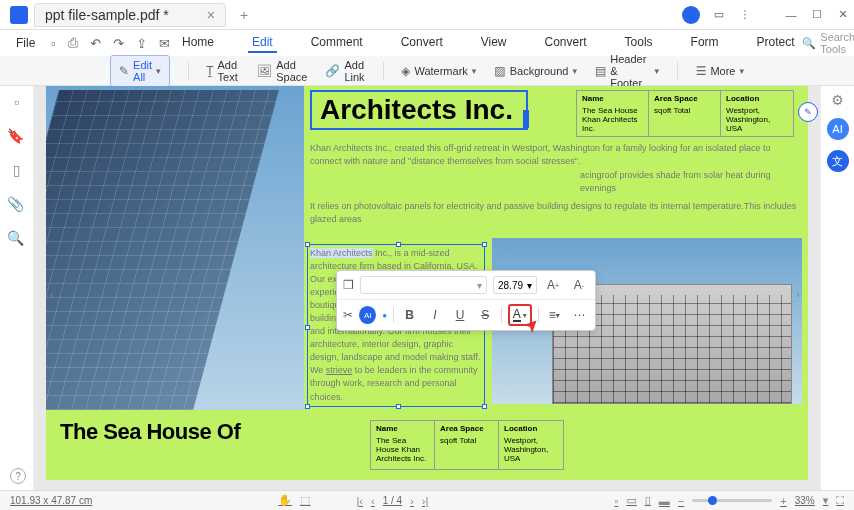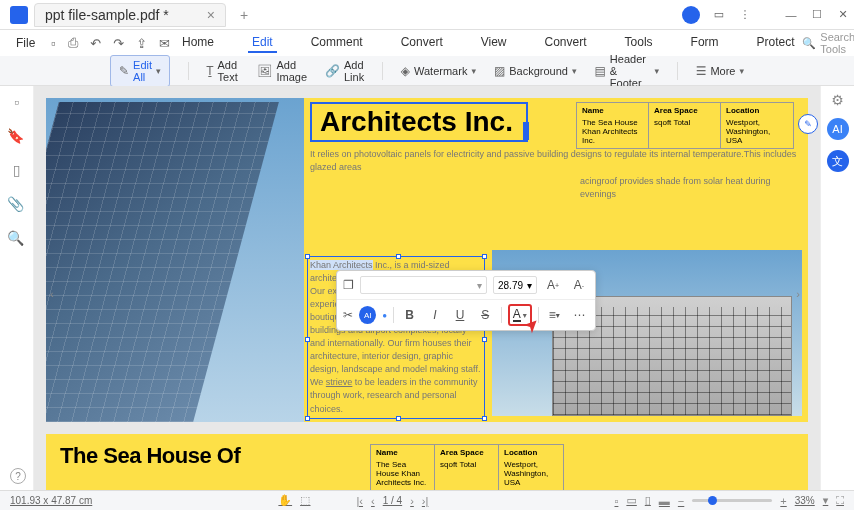--- a/index.html
+++ b/index.html
@@ -28,21 +28,21 @@
 .tool-sep { width:1px; height:18px; background:#ddd; }
 .tool .icon { font-size:12px; color:#666; }
 .tool .chev { color:#666; font-size:9px; }
 
 .main { display:flex; height:calc(100% - 106px); }
 .left-sidebar { width:34px; background:#fff; border-right:1px solid #eee; display:flex; flex-direction:column; align-items:center; padding-top:8px; gap:18px; color:#888; font-size:14px; }
 .right-sidebar { width:34px; background:#fff; border-left:1px solid #eee; display:flex; flex-direction:column; align-items:center; padding-top:6px; gap:10px; }
 .rs-icon { width:22px; height:22px; border-radius:50%; display:flex; align-items:center; justify-content:center; font-size:11px; color:#fff; }
 
 .doc-area { flex:1; background:#e8e8e8; overflow:hidden; position:relative; }
-.page { background:#fde047; margin:12px 12px; position:relative; }
+.page { background:#bef264; margin:0 12px; position:relative; }
 .page1 { height:324px; display:flex; }
 .building-img { width:258px; height:100%; background:linear-gradient(180deg,#6ba3d0 0%,#b8d4e8 100%); position:relative; overflow:hidden; }
 .building-shape { position:absolute; left:-30px; bottom:0; width:220px; height:320px; background:linear-gradient(135deg,#2a3f5f 0%,#4a6a8a 50%,#6a8aaa 100%); transform:skewX(-15deg); }
 .building-grid { position:absolute; inset:0; background-image:repeating-linear-gradient(90deg,rgba(255,255,255,0.15) 0 1px,transparent 1px 14px),repeating-linear-gradient(0deg,rgba(255,255,255,0.15) 0 1px,transparent 1px 14px); }
 
 .page1-right { flex:1; padding:4px 6px; position:relative; }
 .title-box { border:2px solid #2563eb; padding:2px 8px; font-size:28px; font-weight:bold; width:218px; position:relative; }
 .title-box::after { content:""; position:absolute; right:-3px; top:50%; width:6px; height:18px; background:#2563eb; }
 .info-table { position:absolute; top:4px; right:14px; border:1px solid #999; display:flex; font-size:8px; }
 .info-col { border-right:1px solid #999; padding:3px 5px; width:72px; }
@@ -151,21 +151,21 @@
     <span>Edit All</span>
     <span class="chev">▾</span>
   </div>
   <div class="tool-sep"></div>
   <div class="tool">
     <span class="icon">Ṯ</span>
     <span>Add Text</span>
   </div>
   <div class="tool">
     <span class="icon">🖼</span>
-    <span>Add Image</span>
+    <span>Add Space</span>
   </div>
   <div class="tool">
     <span class="icon">🔗</span>
     <span>Add Link</span>
   </div>
   <div class="tool-sep"></div>
   <div class="tool">
     <span class="icon">◈</span>
     <span>Watermark</span>
     <span class="chev">▾</span>
@@ -216,22 +216,23 @@
           <div class="info-col">
               <div class="info-col-h">Area Space</div>
               <div>sqoft Total</div>
             </div>
           <div class="info-col">
               <div class="info-col-h">Location</div>
               <div>Westport, Washington, USA</div>
             </div>
         </div>
         <div class="page-badge">✎</div>
+        <div class="body-text">Khan Architects Inc., created this off-grid retreat in Westport, Washington for a family looking for an isolated place to connect with nature and "distance themselves from social stresses".</div>
+        <div class="body-text" style="margin-top:2px;padding-left:270px">acingroof provides shade from solar heat during evenings</div>
         <div class="body-text" style="margin-top:6px">It relies on photovoltaic panels for electricity and passive building designs to regulate its internal temperature.This includes glazed areas</div>
-        <div class="body-text" style="margin-top:2px;padding-left:270px">acingroof provides shade from solar heat during evenings</div>
 
         <div class="text-block">
           <span class="hl">Khan Architects</span><span> Inc., is a mid-sized architecture firm based in California, USA. Our exceptionally talented and experienced staff work on projects from boutique interiors to large institutional buildings and airport complexes, locally and internationally. Our firm houses their architecture, interior design, graphic design, landscape and model making staff. We </span><span class="underline">strieve</span><span> to be leaders in the community through work, research and personal choices.</span>
           <div class="sh sh1"></div><div class="sh sh2"></div><div class="sh sh3"></div><div class="sh sh4"></div>
           <div class="sh sh5"></div><div class="sh sh6"></div><div class="sh sh7"></div><div class="sh sh8"></div>
         </div>
 
         <div class="building2">
           <div class="b2-shape">
               <div class="b2-grid"></div>

